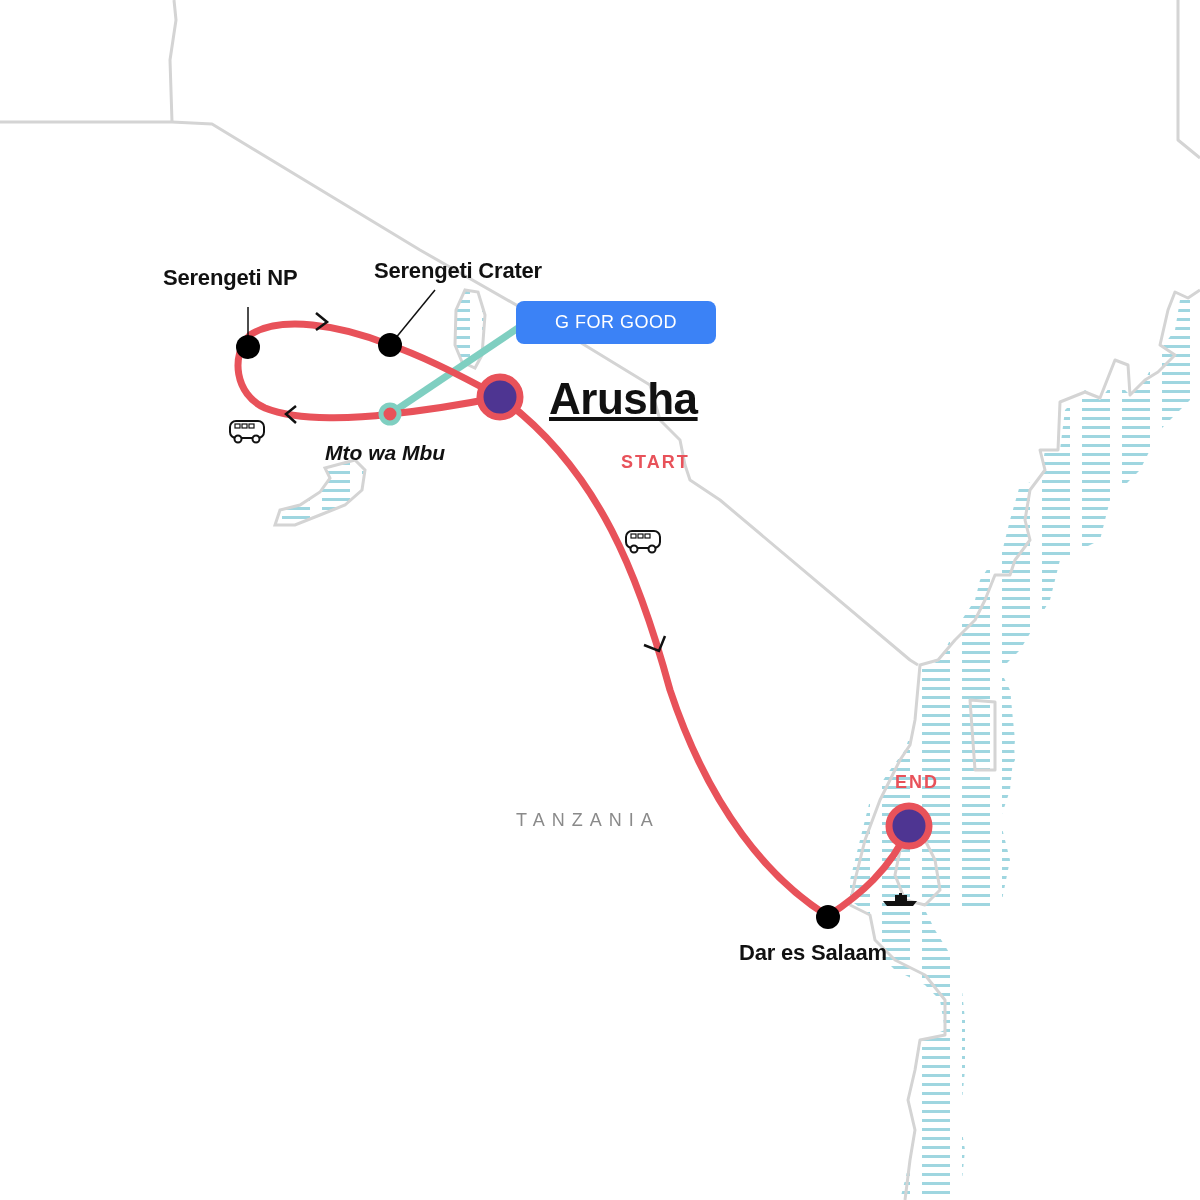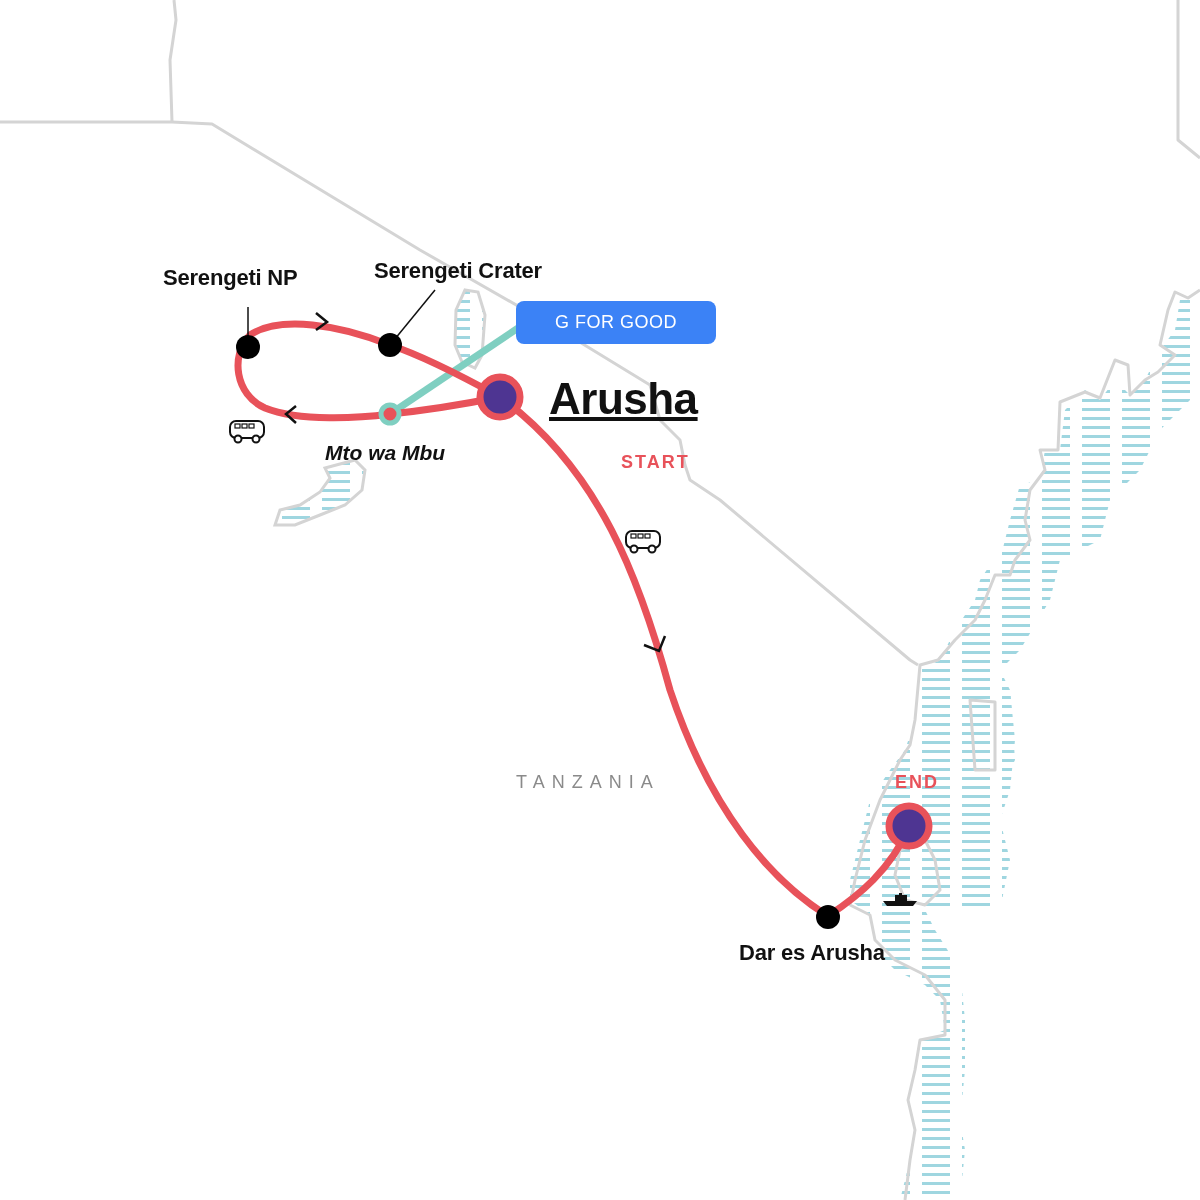--- a/index.html
+++ b/index.html
@@ -3,21 +3,21 @@
 <meta charset="utf-8">
 <style>
   html, body { margin:0; padding:0; background:#ffffff; }
   #map { position:relative; width:1200px; height:1200px; overflow:hidden; background:#ffffff; font-family:"Liberation Sans", sans-serif;padding-left:8px; }
   svg.layer { position:absolute; left:0; top:0; }
   .lbl { position:absolute; white-space:nowrap; color:#111; }
   .stop-label { font-size:22px; font-weight:bold; letter-spacing:-0.2px; }
   .city-big { font-size:44px; font-weight:bold; letter-spacing:-0.5px;text-decoration:underline; }
   .tag { font-size:18px; font-weight:bold; letter-spacing:2px; color:#e8525a; }
   .italic { font-size:21px; font-style:italic; color:#111; }
-  .country { font-size:18px; letter-spacing:7px; color:#8a8a8a; }
+  .country { font-size:18px; letter-spacing:7px; color:#8a8a8a;margin-top:38px; }
   .g-badge { position:absolute; background:#3b82f6; color:#ffffff; border-radius:8px; font-size:18px; font-weight:normal; letter-spacing:0.5px; display:flex; align-items:center; justify-content:center; }
 </style>
 </head>
 <body>
 
 <div id="map">
 
   <svg class="layer" width="1200" height="1200" viewBox="0 0 1200 1200">
     <defs>
       <pattern id="hatch" width="40" height="9" patternUnits="userSpaceOnUse">
@@ -94,21 +94,21 @@
     <g transform="translate(883,893)">
       <path d="M0,8 L34,8 L30,13 L4,13 Z" fill="#111"></path>
       <rect x="12" y="2" width="12" height="6" fill="#111"></rect>
       <rect x="16" y="0" width="3" height="3" fill="#111"></rect>
     </g>
   </svg>
 
   <div class="lbl stop-label" style="left:163px; top:265px;">Serengeti NP</div>
   <div class="lbl stop-label" style="left:374px; top:258px;">Serengeti Crater</div>
   <div class="lbl italic" style="left:325px; top:441px;font-weight:bold;">Mto wa Mbu</div>
-  <div class="lbl stop-label" style="left:739px; top:940px;">Dar es Arusha</div>
+  <div class="lbl stop-label" style="left:739px; top:940px;">Dar es Salaam</div>
 
   <div class="lbl city-big" style="left:549px; top:374px;">Arusha</div>
   <div class="lbl tag" style="left:593px; top:452px;margin-left:28px;">START</div>
 
   <div class="lbl tag" style="left:887px; top:772px;margin-left:8px;">END</div>
 
   <div class="lbl country" style="left:516px; top:772px;">TANZANIA</div>
 
   <div class="g-badge" style="left:516px; top:301px; width:200px; height:43px;">G FOR GOOD</div>
 

